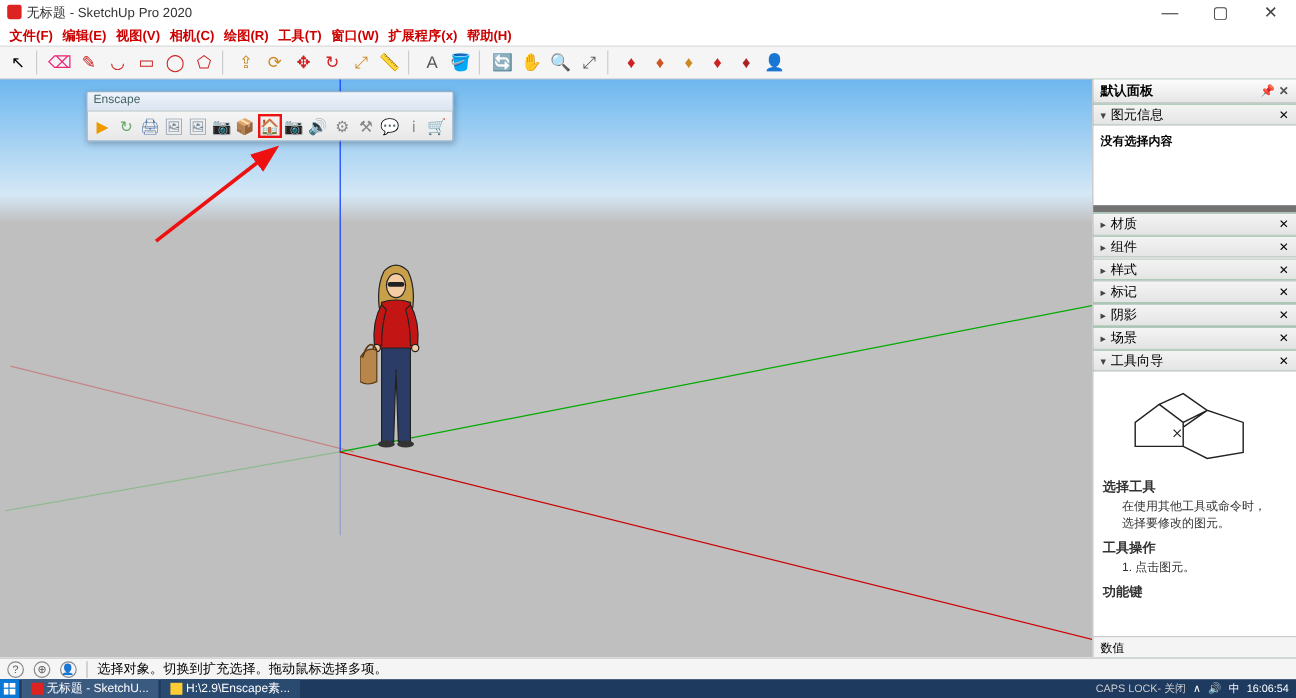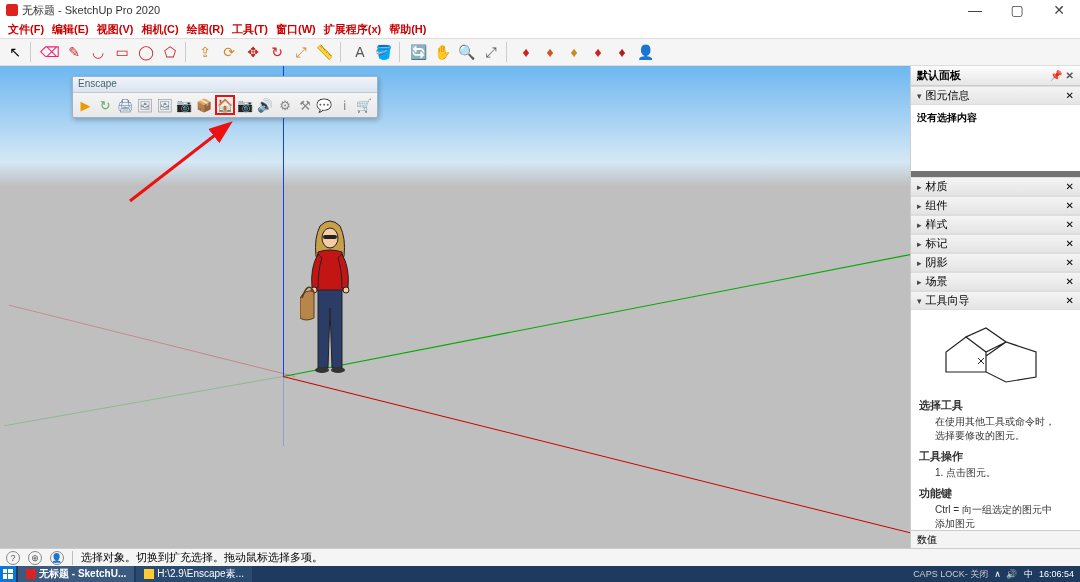--- a/index.html
+++ b/index.html
@@ -52,21 +52,21 @@
   .instructor .sub { font-size: 10px; margin: 2px 16px 4px; }
   .instructor svg { display:block; margin: 6px auto 6px; }
   .tray .val-row { height: 18px; border-top: 1px solid #ccc; display: flex; align-items: center; padding: 0 6px; font-size: 10px; background:#f4f4f4; }
 
   .statusbar { position: absolute; left: 0; right: 0; bottom: 16px; height: 18px; background: #f5f5f5; border-top: 1px solid #ccc; display: flex; align-items: center; font-size: 11px; padding: 0 6px; gap: 8px; }
   .statusbar .sicn { width: 14px; height: 14px; border: 1px solid #888; border-radius: 50%; display:flex; align-items:center; justify-content:center; font-size:9px; color:#555; }
 
   .taskbar { position: absolute; left: 0; right: 0; bottom: 0; height: 16px; background: #1e3a5f; display: flex; align-items: center; font-size: 10px; color: #fff; }
   .taskbar .start { width: 16px; height: 16px; background: #0a78d4; display:flex; align-items:center; justify-content:center; }
   .taskbar .titem { padding: 0 8px; height: 16px; display: flex; align-items: center; background: #2a4a70; margin-left: 2px; cursor: pointer; gap:3px; }
-  .taskbar .titem.active { background: #3a5a80; font-weight: bold; }
+  .taskbar .titem.active { background: #3a5a80; }
   .taskbar .tray-r { margin-left: auto; display: flex; align-items: center; gap: 6px; padding: 0 6px; font-size:9px; }
   .taskbar .tiny { width: 10px; height:10px; display:inline-block; }
 </style>
 </head>
 <body>
 
 <div class="titlebar">
   <div class="left">
     <span class="icon su"></span>
     <span>无标题 - SketchUp Pro 2020</span>
@@ -233,21 +233,20 @@
     <div class="instructor">
       <svg width="120" height="70" viewBox="0 0 120 70">
         <path d="M10 50 L10 30 L30 15 L50 30 L50 50 Z M50 50 L50 34 L70 20 L100 30 L100 55 L70 60 Z M30 15 L50 30 L70 20 L50 6 Z" fill="none" stroke="#222" stroke-width="1.2"></path>
         <path d="M42 36 L48 42 M48 36 L42 42" stroke="#222" stroke-width="1"></path>
       </svg>
       <div class="ih">选择工具</div>
       <div class="sub">在使用其他工具或命令时，选择要修改的图元。</div>
       <div class="ih">工具操作</div>
       <div class="sub">1. 点击图元。</div>
       <div class="ih">功能键</div>
-      <div class="sub">Ctrl = 向一组选定的图元中添加图元</div>
 
     </div>
     <div class="val-row">
       <span>数值</span>
     </div>
   </div>
 </div>
 
 <div class="statusbar">
   <span class="sicn">?</span>

